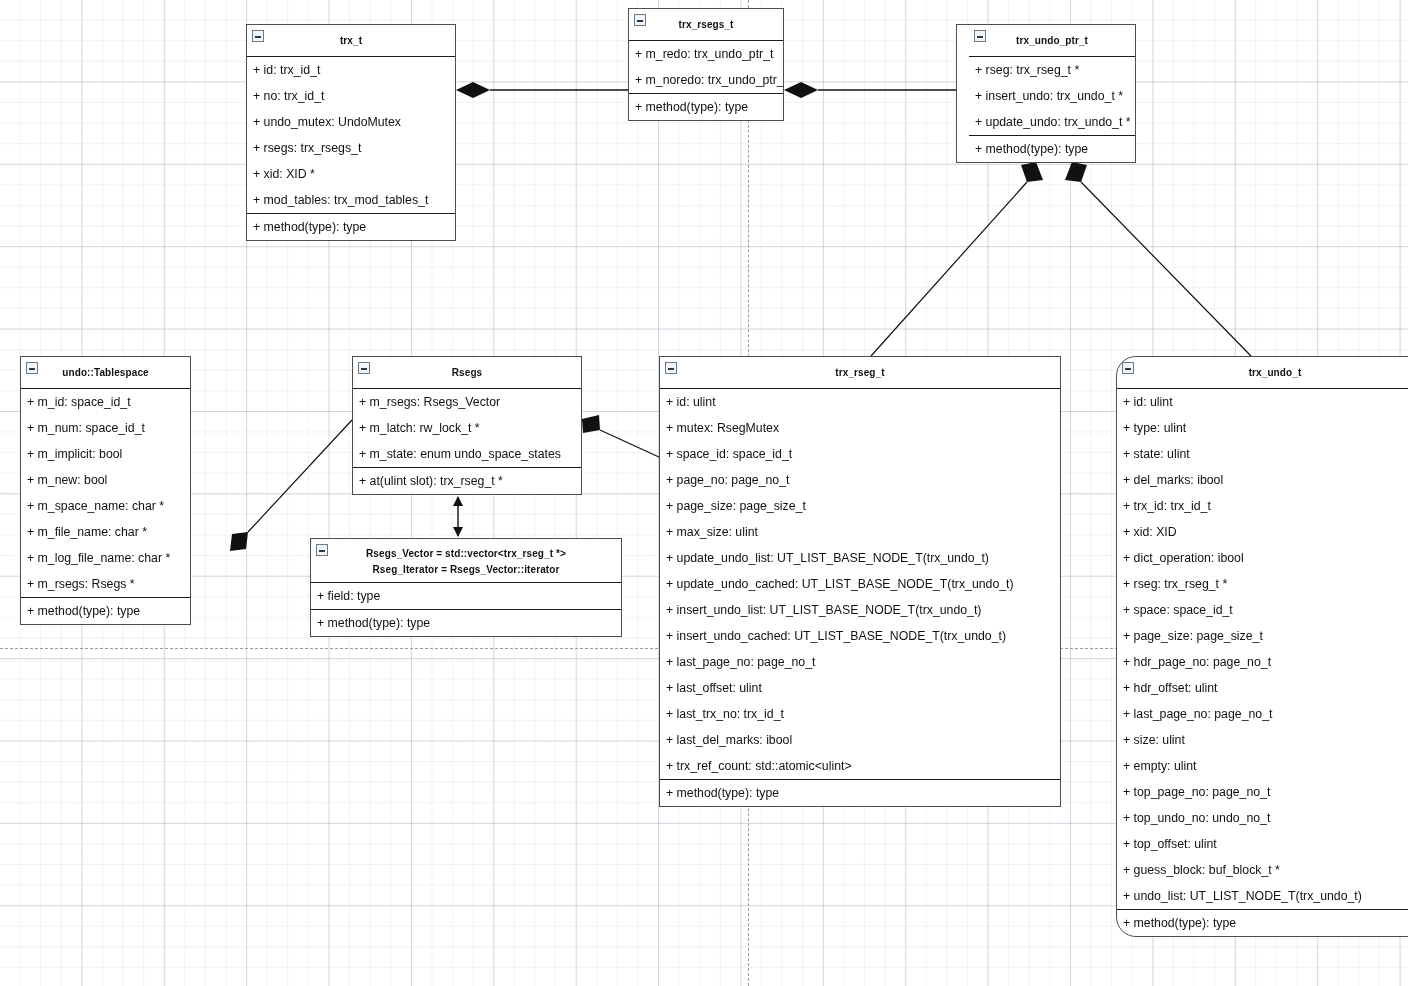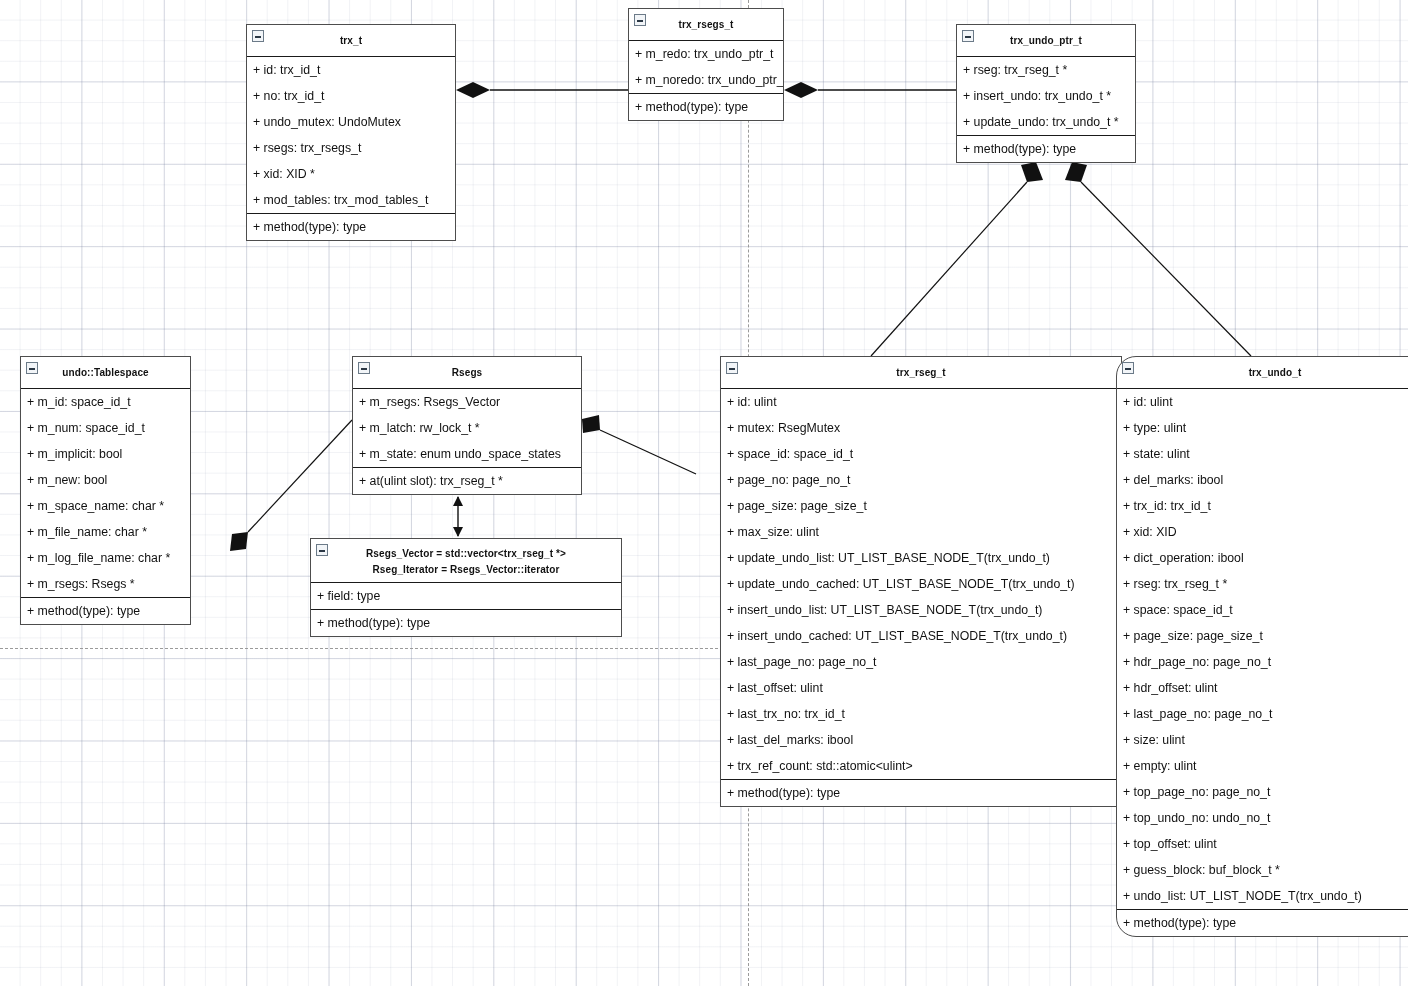--- a/index.html
+++ b/index.html
@@ -155,21 +155,21 @@
   </div>
   <div class="sec">
     <div class="row">+ m_redo: trx_undo_ptr_t</div>
     <div class="row">+ m_noredo: trx_undo_ptr_t</div>
   </div>
   <div class="sec">
     <div class="row">+ method(type): type</div>
   </div>
 </div>
 
-<div class="uml" style="left:956px;top:24px;width:180px;">
+<div class="uml" style="left:956px;top:24px;width:180px;padding-left:12px;">
   <div class="hdr">
     <span class="collapse-icon"></span>
     <span>trx_undo_ptr_t</span>
   </div>
   <div class="sec">
     <div class="row">+ rseg: trx_rseg_t *</div>
     <div class="row">+ insert_undo: trx_undo_t *</div>
     <div class="row">+ update_undo: trx_undo_t *</div>
   </div>
   <div class="sec">
@@ -219,21 +219,21 @@
     <div>Rseg_Iterator = Rsegs_Vector::iterator</div>
   </div>
   <div class="sec">
     <div class="row">+ field: type</div>
   </div>
   <div class="sec">
     <div class="row">+ method(type): type</div>
   </div>
 </div>
 
-<div class="uml" style="left:720px;top:356px;width:402px;">
+<div class="uml" style="left:659px;top:356px;width:402px;">
   <div class="hdr">
     <span class="collapse-icon"></span>
     <span>trx_rseg_t</span>
   </div>
   <div class="sec">
     <div class="row">+ id: ulint</div>
     <div class="row">+ mutex: RsegMutex</div>
     <div class="row">+ space_id: space_id_t</div>
     <div class="row">+ page_no: page_no_t</div>
     <div class="row">+ page_size: page_size_t</div>

